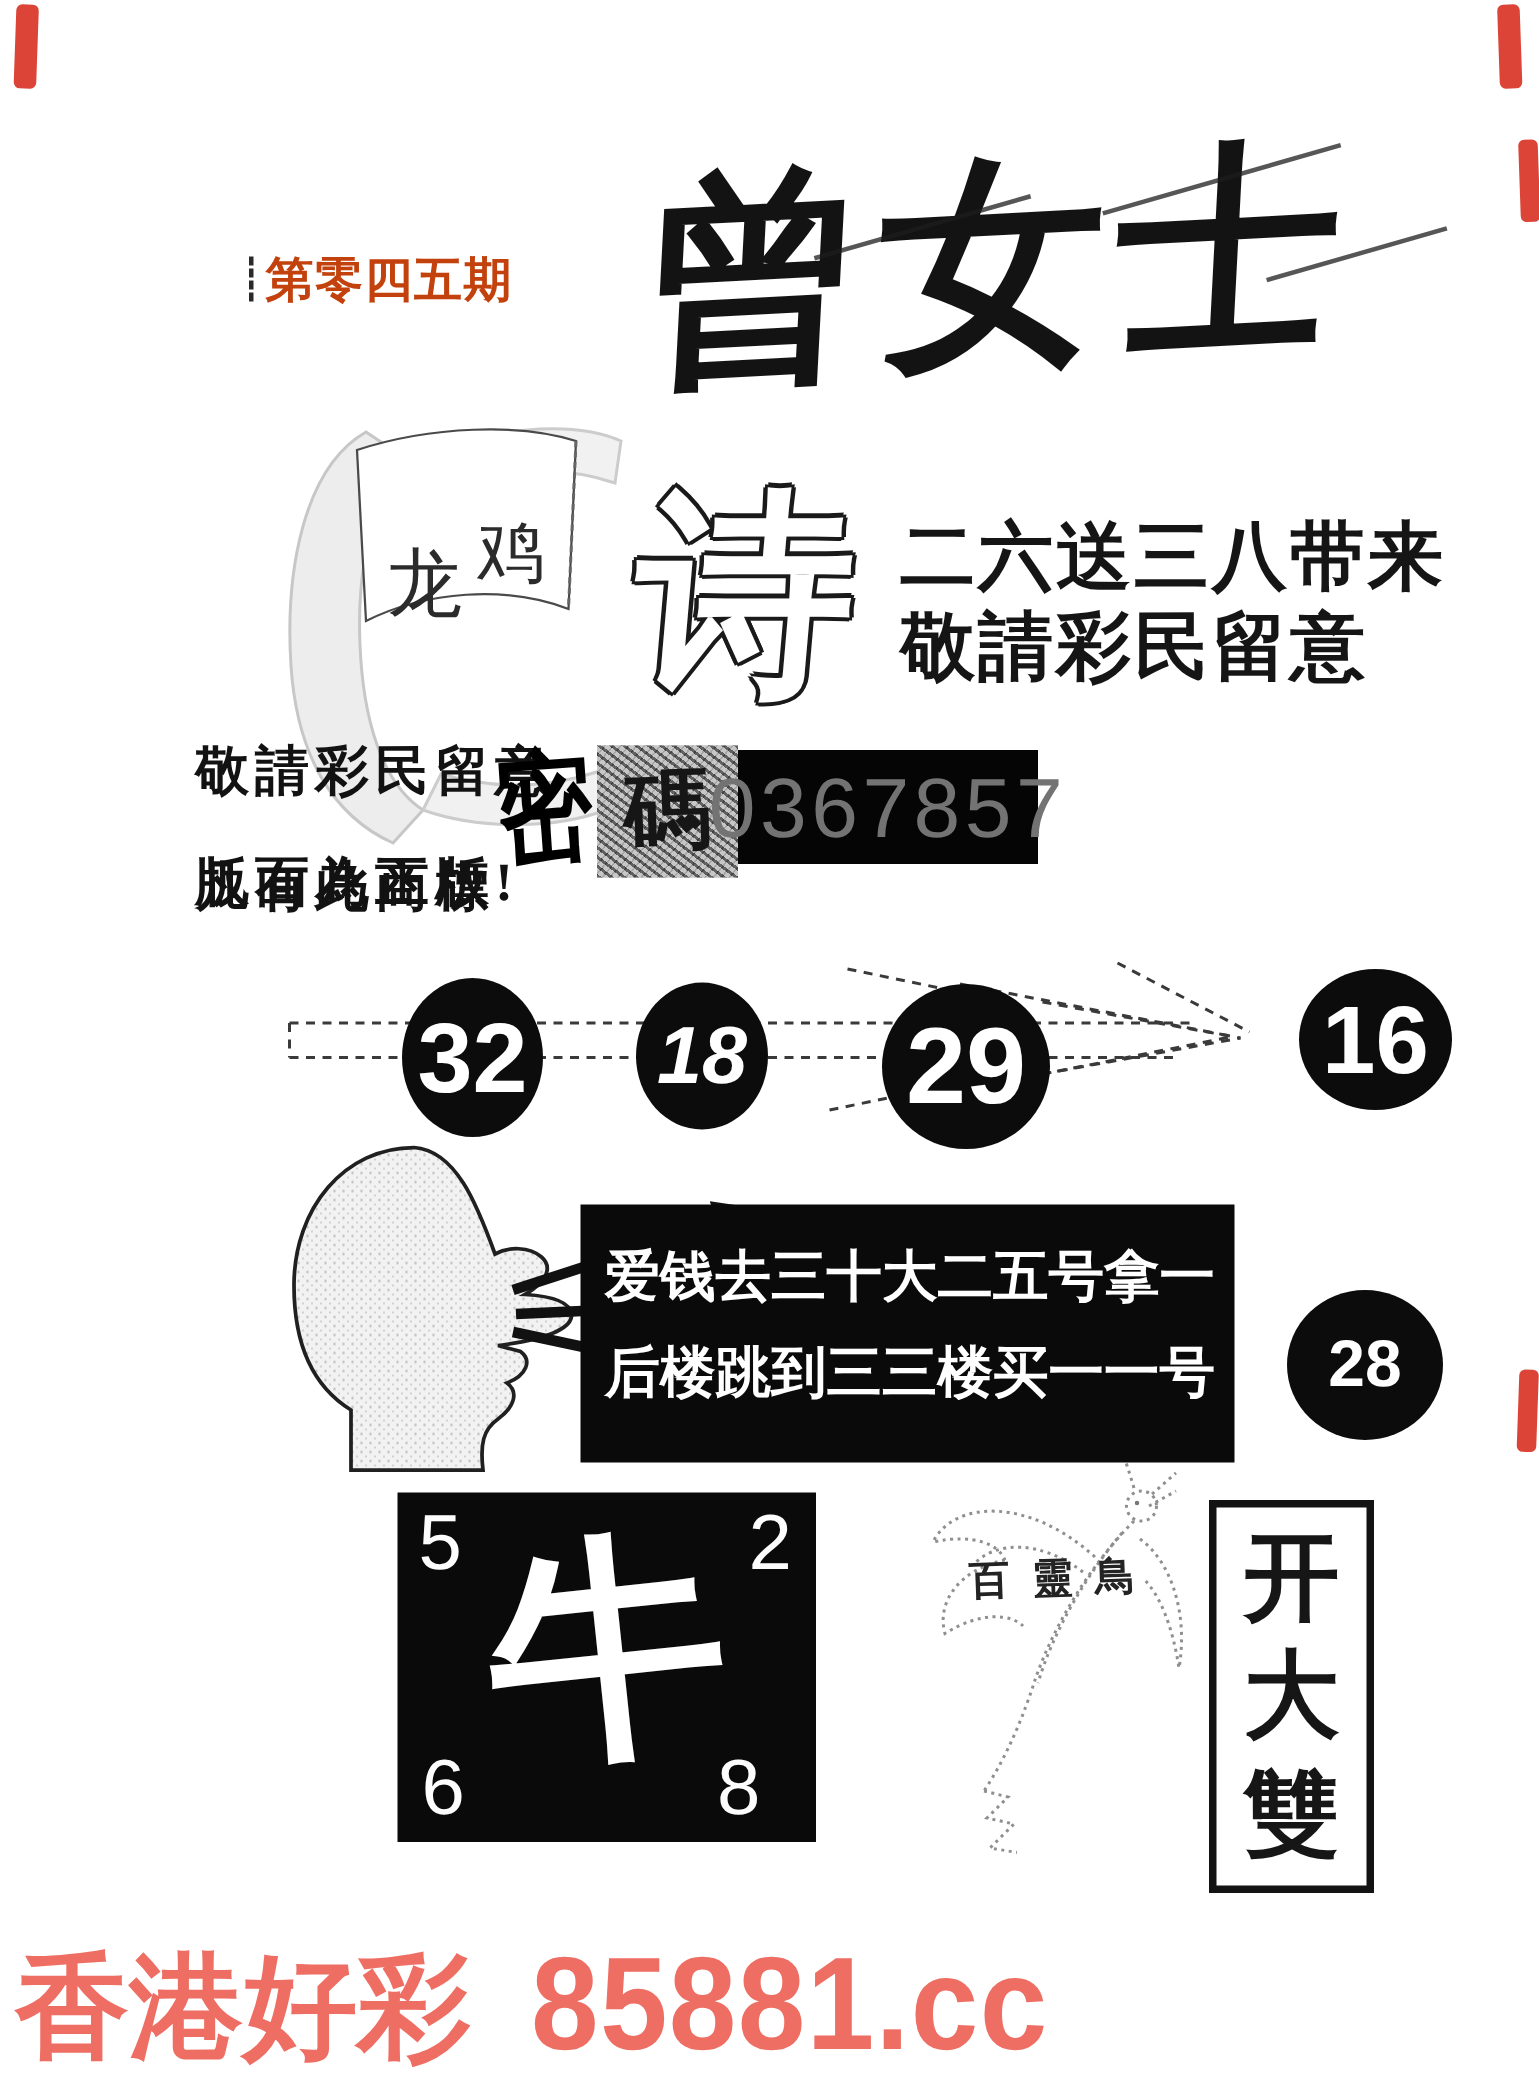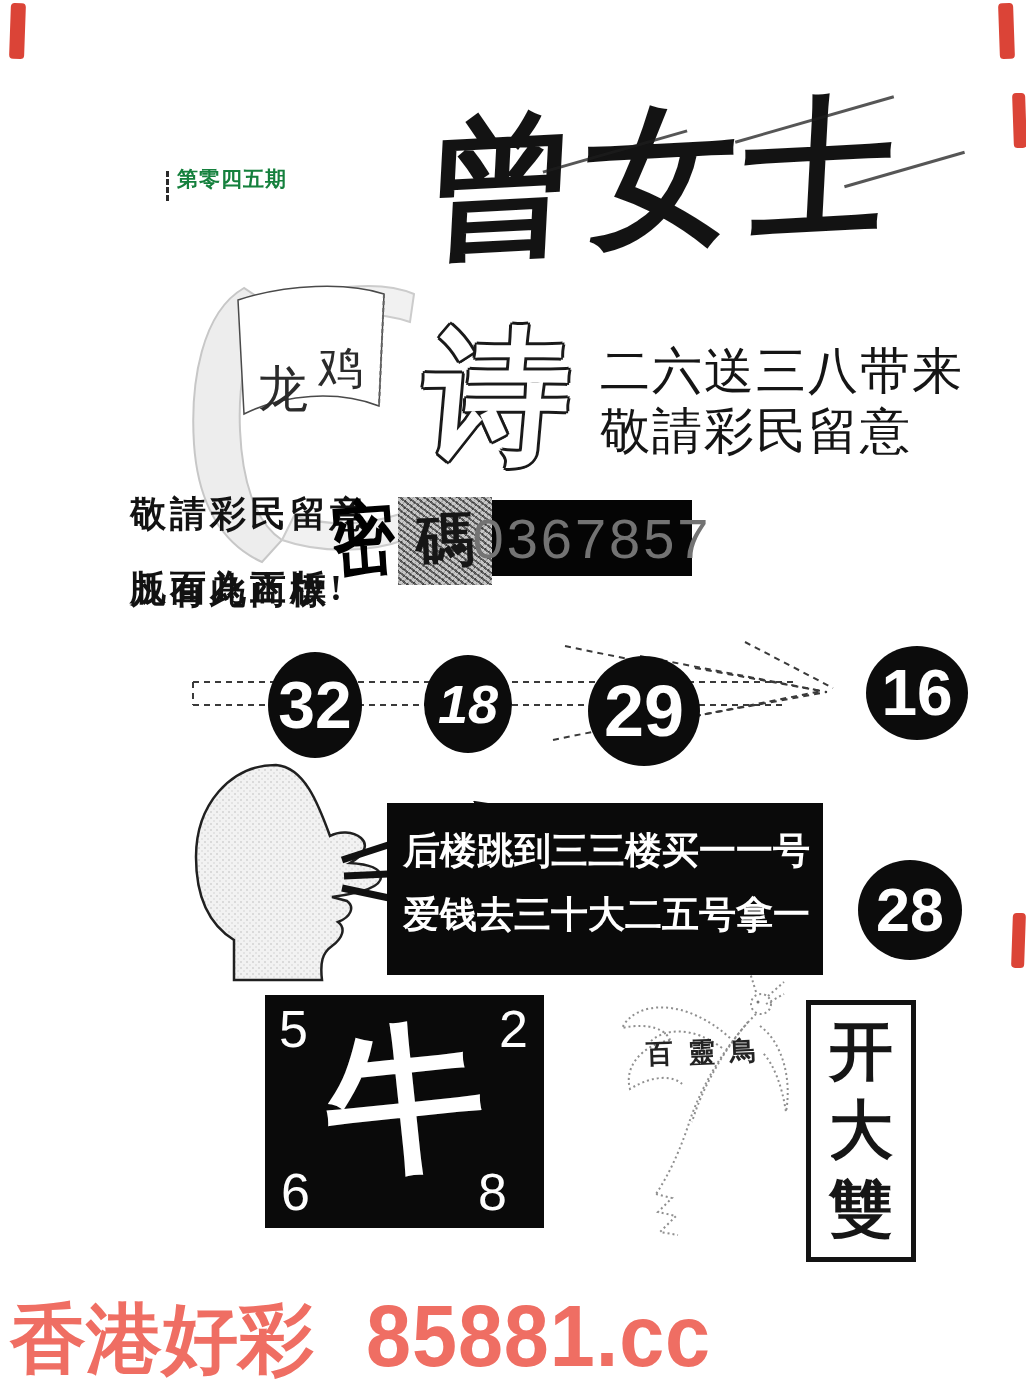--- a/index.html
+++ b/index.html
@@ -10,42 +10,42 @@
   
   .redmark{position:absolute;background:#d93a2c;border-radius:4px;opacity:.95;}
   #mark-tl{left:10px;top:3px;width:15px;height:56px;transform:rotate(2deg);}
   #mark-tr{left:999px;top:3px;width:15px;height:56px;transform:rotate(-2deg);}
   #mark-r1{left:1013px;top:93px;width:13px;height:55px;transform:rotate(-2deg);}
   #mark-r2{left:1012px;top:913px;width:13px;height:55px;transform:rotate(2deg);}
 
   
   #issue-tick{left:166px;top:171px;height:30px;border-left:3px dashed #2a2a2a;}
   #issue{left:177px;top:165px;font-family:"Liberation Sans",sans-serif;font-weight:600;
-         font-size:21px;letter-spacing:1px;color:#15803d;}
+         font-size:32px;letter-spacing:1px;color:#c2410c;}
 
   
   #title{left:428px;top:98px;width:520px;font-size:150px;line-height:1.05;font-weight:700;
          color:#131313;letter-spacing:8px;transform:rotate(-3deg) skewX(-6deg);}
   .speed{position:absolute;height:3px;background:#1d1d1d;opacity:.75;}
   #speed1{left:540px;top:150px;width:150px;transform:rotate(-16deg);}
   #speed2{left:732px;top:118px;width:165px;transform:rotate(-16deg);}
   #speed3{left:842px;top:168px;width:125px;transform:rotate(-16deg);}
 
   
   #scroll-svg{left:182px;top:278px;}
   #zodiac-left{left:258px;top:356px;font-size:50px;color:#2b2b2b;font-weight:500;}
   #zodiac-right{left:318px;top:338px;font-size:45px;color:#2b2b2b;font-weight:500;}
 
   
   #poem-heading{left:424px;top:318px;font-size:146px;line-height:1.1;color:#fff;font-weight:600;
     transform:skewX(-5deg);
     text-shadow:-3px 0 #1a1a1a,3px 0 #1a1a1a,0 -3px #1a1a1a,0 3px #1a1a1a,
                 -2px -2px #1a1a1a,2px 2px #1a1a1a,-2px 2px #1a1a1a,2px -2px #1a1a1a;}
 
-  .poemline{position:absolute;left:600px;font-size:50px;letter-spacing:2px;color:#151515;font-weight:400;text-align:right;}
+  .poemline{position:absolute;left:600px;font-size:50px;letter-spacing:2px;color:#151515;font-weight:700;text-align:right;}
   #poem1{top:338px;} #poem2{top:398px;}
 
   .notice{position:absolute;left:130px;font-size:36px;letter-spacing:4px;font-weight:600;color:#121212;}
   #notice1{top:490px;} #notice2{top:527px;margin-top:40px;} #notice3{top:564px;}
 
   
   #stamp-mi{left:323px;top:486px;font-size:80px;font-weight:900;color:#000;
             transform:rotate(-4deg) scaleX(.8);z-index:3;}
   #stamp-ma{left:398px;top:497px;width:94px;height:88px;background-color:#9b9b9b;
     background-image:repeating-linear-gradient(37deg,rgba(35,35,35,.55) 0 2px,rgba(225,225,225,.5) 2px 5px),
@@ -59,21 +59,21 @@
   
   #arrow-svg{left:185px;top:628px;z-index:1;}
   .ball{position:absolute;background:#0c0c0c;border-radius:50%;color:#fff;z-index:2;
         font-family:"Liberation Sans",sans-serif;font-weight:700;
         display:flex;align-items:center;justify-content:center;}
   #ball32{left:268px;top:652px;width:94px;height:106px;font-size:66px;}
   #ball18{left:424px;top:655px;width:88px;height:98px;font-size:54px;font-style:italic;}
   #ball29{left:588px;top:656px;width:112px;height:110px;font-size:72px;}
   #ball16{left:866px;top:646px;width:102px;height:94px;font-size:64px;}
   #ball30{left:864px;top:752px;width:99px;height:97px;font-size:60px;}
-  #ball28{left:858px;top:860px;width:104px;height:100px;font-size:61px;}
+  #ball28{left:858px;top:860px;width:104px;height:100px;font-size:44px;}
 
   
   #head-svg{left:180px;top:757px;}
   #speech-arrows{left:330px;top:790px;}
   #speech-box{left:387px;top:803px;width:436px;height:172px;background:#0a0a0a;color:#fff;
     font-family:"Liberation Sans",sans-serif;font-weight:700;font-size:37px;line-height:64px;
     padding:16px 12px 0 16px;box-sizing:border-box;z-index:2;}
 
   
   #ox-box{left:265px;top:995px;width:279px;height:233px;background:#0a0a0a;z-index:2;}
@@ -89,21 +89,21 @@
   #dove-label{left:646px;top:1034px;font-size:27px;letter-spacing:15px;color:#232323;
               font-weight:600;transform:rotate(-2deg);}
 
   
   #verdict-box{left:806px;top:1000px;width:100px;height:252px;border:5px solid #131313;background:#fff;
     display:flex;flex-direction:column;align-items:center;justify-content:space-evenly;
     box-sizing:content-box;z-index:2;}
   .verdict-char{font-size:64px;font-weight:700;color:#161616;line-height:1;}
 
   
-  #footer{left:10px;top:1296px;display:flex;align-items:flex-end;gap:52px;color:#ef6e63;z-index:3;}
+  #footer{left:10px;top:1296px;display:flex;align-items:flex-end;gap:40px;color:#ef6e63;z-index:3;}
   #footer-brand{font-family:"Liberation Sans",sans-serif;font-weight:700;font-size:76px;
                 letter-spacing:0px;line-height:1;}
   #footer-domain{font-family:"Liberation Sans",sans-serif;font-weight:700;font-size:88px;
                  letter-spacing:1px;line-height:.92;transform:scaleX(.92);transform-origin:left bottom;}
 </style>
 </head>
 <body>
 
 <div id="sheet">
 
@@ -190,22 +190,22 @@
       </marker>
     </defs>
     <g stroke="#111" stroke-width="7" fill="none">
       <path d="M12,70 L172,18" marker-end="url(#ah)"></path>
       <path d="M14,86 L146,80" marker-end="url(#ah)"></path>
       <path d="M12,98 L172,132" marker-end="url(#ah)"></path>
     </g>
   </svg>
 
   <div class="abs" id="speech-box">
+    <div>爱钱去三十大二五号拿一</div>
     <div>后楼跳到三三楼买一一号</div>
-    <div>爱钱去三十大二五号拿一</div>
   </div>
 
   <div class="abs" id="ox-box">
     <div id="ox-center">牛</div>
     <div class="corner" id="ox-tl">5</div>
     <div class="corner" id="ox-tr">2</div>
     <div class="corner" id="ox-bl">6</div>
     <div class="corner" id="ox-br">8</div>
   </div>
 

